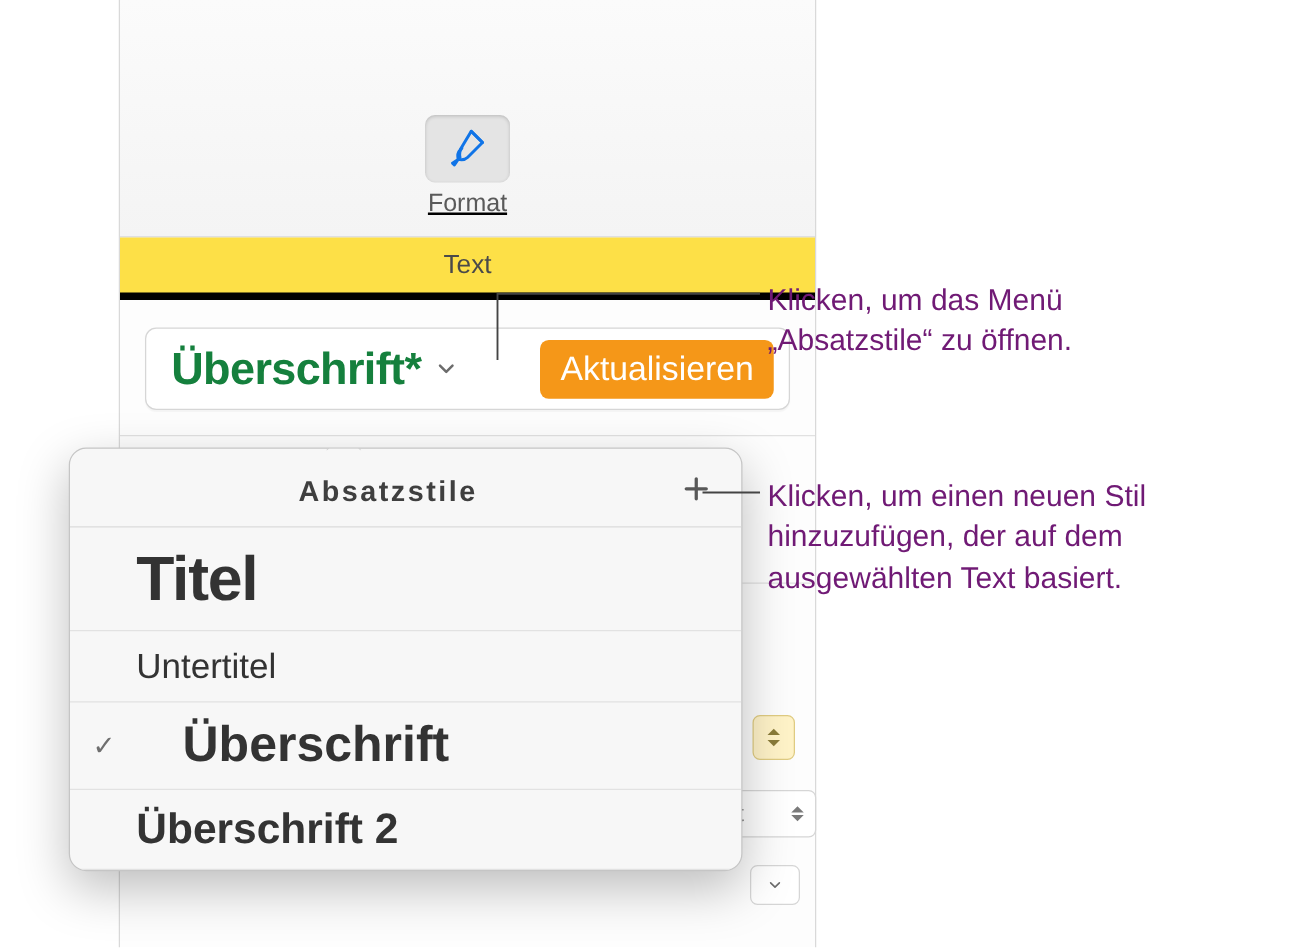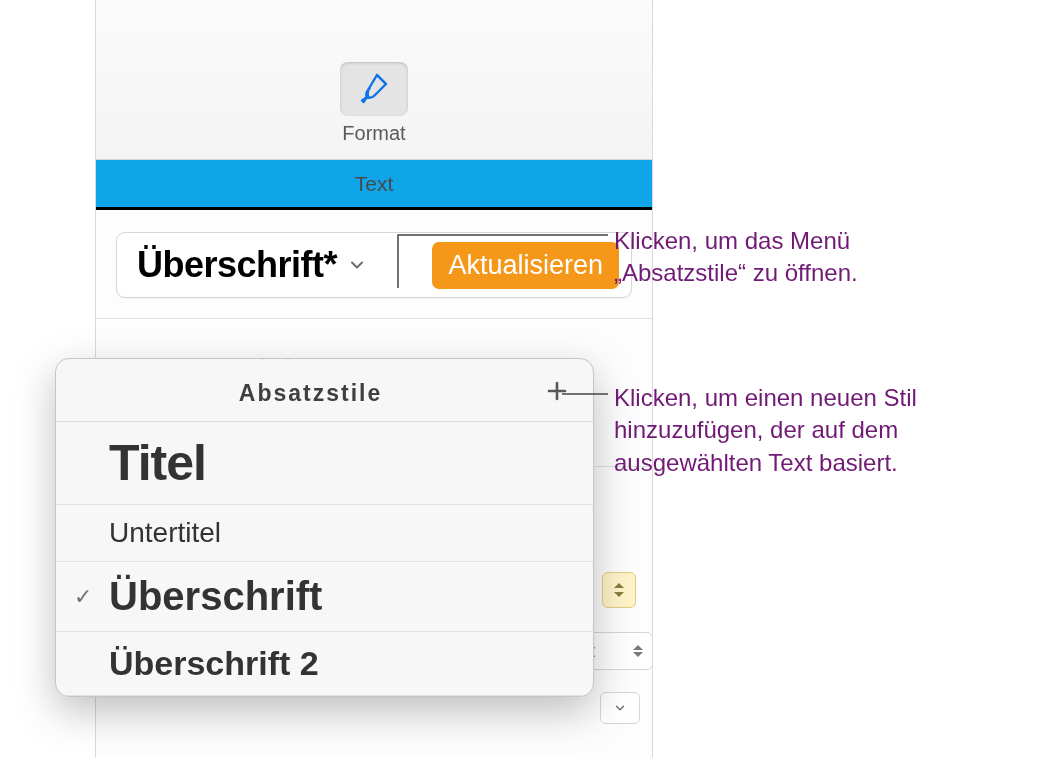--- a/index.html
+++ b/index.html
@@ -12,66 +12,67 @@
     left: 95px; top: 0;
     width: 558px; height: 758px;
     background: #fdfdfd;
     border-left: 1px solid #d9d9d9;
     border-right: 1px solid #d9d9d9;
     overflow: hidden;
   }
 
   
   .toolbar {
-    height: 160px;
+    height: 190px;
     display: flex;
     justify-content: center;
     gap: 36px;
     align-items: flex-end;
     padding-bottom: 14px;
     background: linear-gradient(#fbfbfb,#f4f4f4);
     border-bottom: 1px solid #d6d6d6;
+    text-decoration: underline;
   }
   .tool-btn { display:flex; flex-direction:column; align-items:center; gap:6px; }
   .tool-icon-wrap {
     width: 68px; height: 54px;
     border-radius: 8px;
     display:flex; align-items:center; justify-content:center;
   }
   .tool-icon-wrap.selected {
     background: #e4e4e4;
     box-shadow: inset 0 1px 3px rgba(0,0,0,0.18);
   }
   .tool-label { font-size: 20px; color: #5a5a5a; }
 
   
   .tab-header {
     height: 50px;
     display:flex; align-items:center; justify-content:center;
     font-size: 21px; color: #4a4a4a;
-    border-bottom: 3px solid #000000;
-    background: #0ea5e9;
+    border-bottom: 6px solid #000000;
+    background: #fde047;
   }
 
   
   .style-row {
     padding: 22px 20px 20px 20px;
     border-bottom: 1px solid #e1e1e1;
   }
   .style-picker {
     background: #ffffff;
     border: 1px solid #d6d6d6;
     border-radius: 9px;
     height: 66px;
     display:flex; align-items:center;
     padding: 0 12px 0 20px;
     gap: 10px;
     box-shadow: 0 1px 1px rgba(0,0,0,0.04);
   }
-  .style-name { font-size: 36px; font-weight: 600; color: #000000; letter-spacing:-0.5px; }
+  .style-name { font-size: 36px; font-weight: 600; color: #15803d; letter-spacing:-0.5px; }
   .chev-down { flex-shrink:0; }
   .chev-down svg { display:block; }
   .spacer { flex:1; }
   .update-btn {
     background: #f59718;
     color: #fff;
     font-size: 27px;
     font-weight: 500;
     border-radius: 7px;
     padding: 8px 16px;
@@ -111,21 +112,21 @@
     border-bottom: 1px solid #e2e2e2;
     position: relative;
     color:#333;
   }
   .style-item .check {
     position:absolute; left:18px; top:50%; transform:translateY(-50%);
     color:#6f6f6f; font-size:22px;
   }
   .st-title { font-size: 50px; font-weight: 800; letter-spacing:-1px; }
   .st-sub   { font-size: 28px; font-weight: 400; }
-  .st-h1    { font-size: 40px; font-weight: 700; }
+  .st-h1    { font-size: 40px; font-weight: 700; margin-left: 37px; }
   .st-h2    { font-size: 34px; font-weight: 700; }
 
   
   .peek1 {
     position:absolute; left:602px; top:572px;
     width: 34px; height: 36px;
     background: #fff3c8;
     border: 1px solid #e0cc82;
     border-radius: 6px;
     display:flex; flex-direction:column; justify-content:center; align-items:center;

